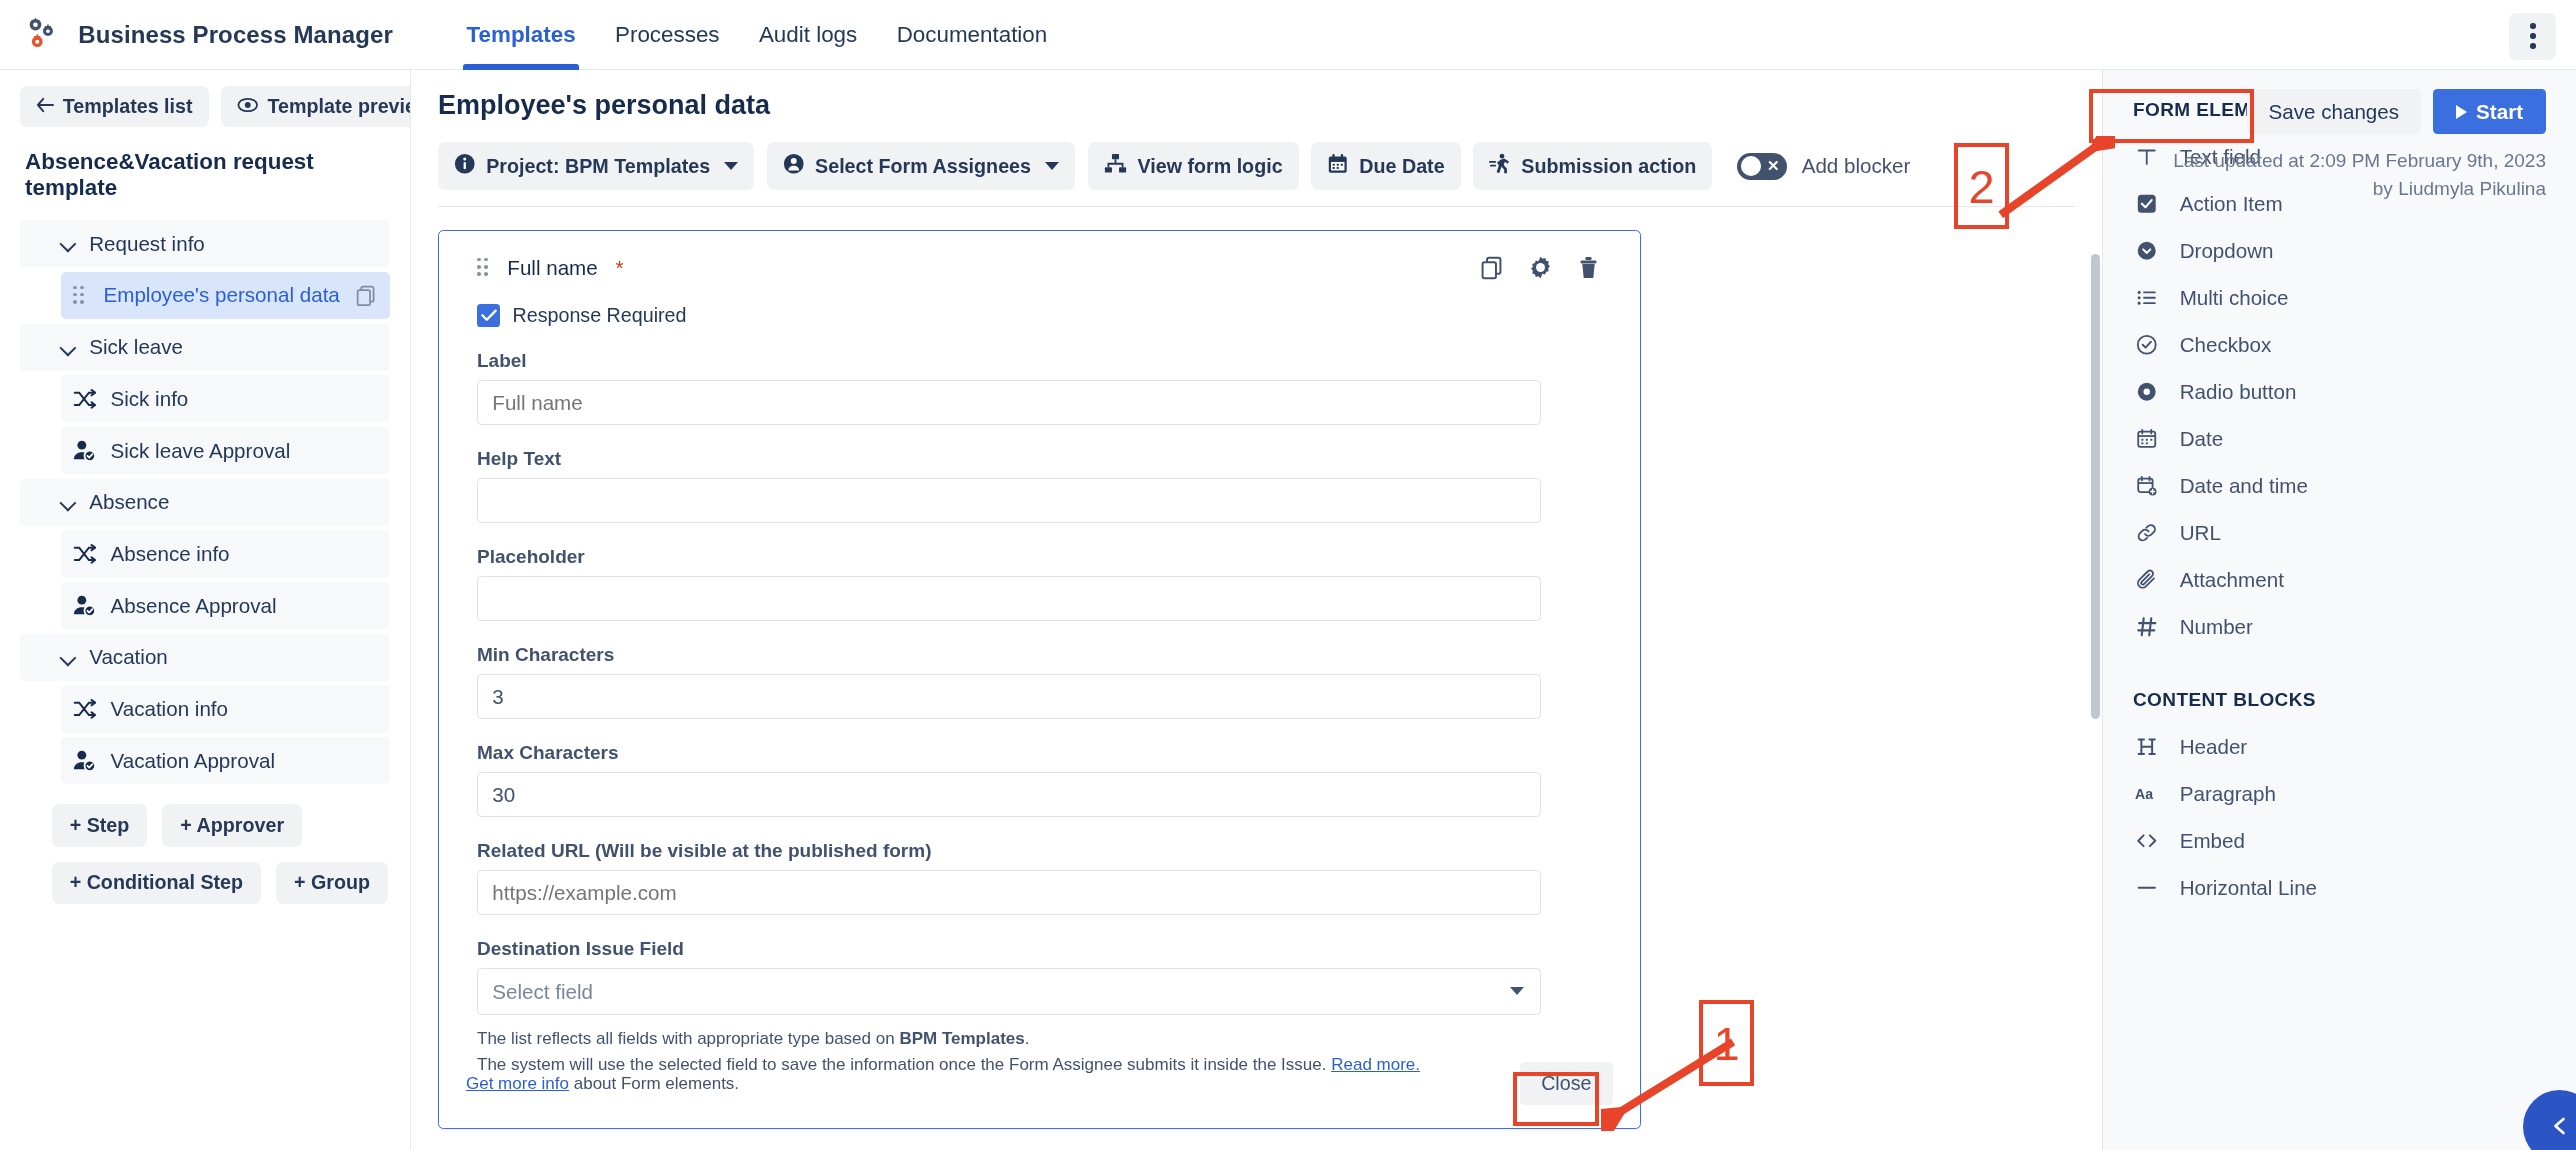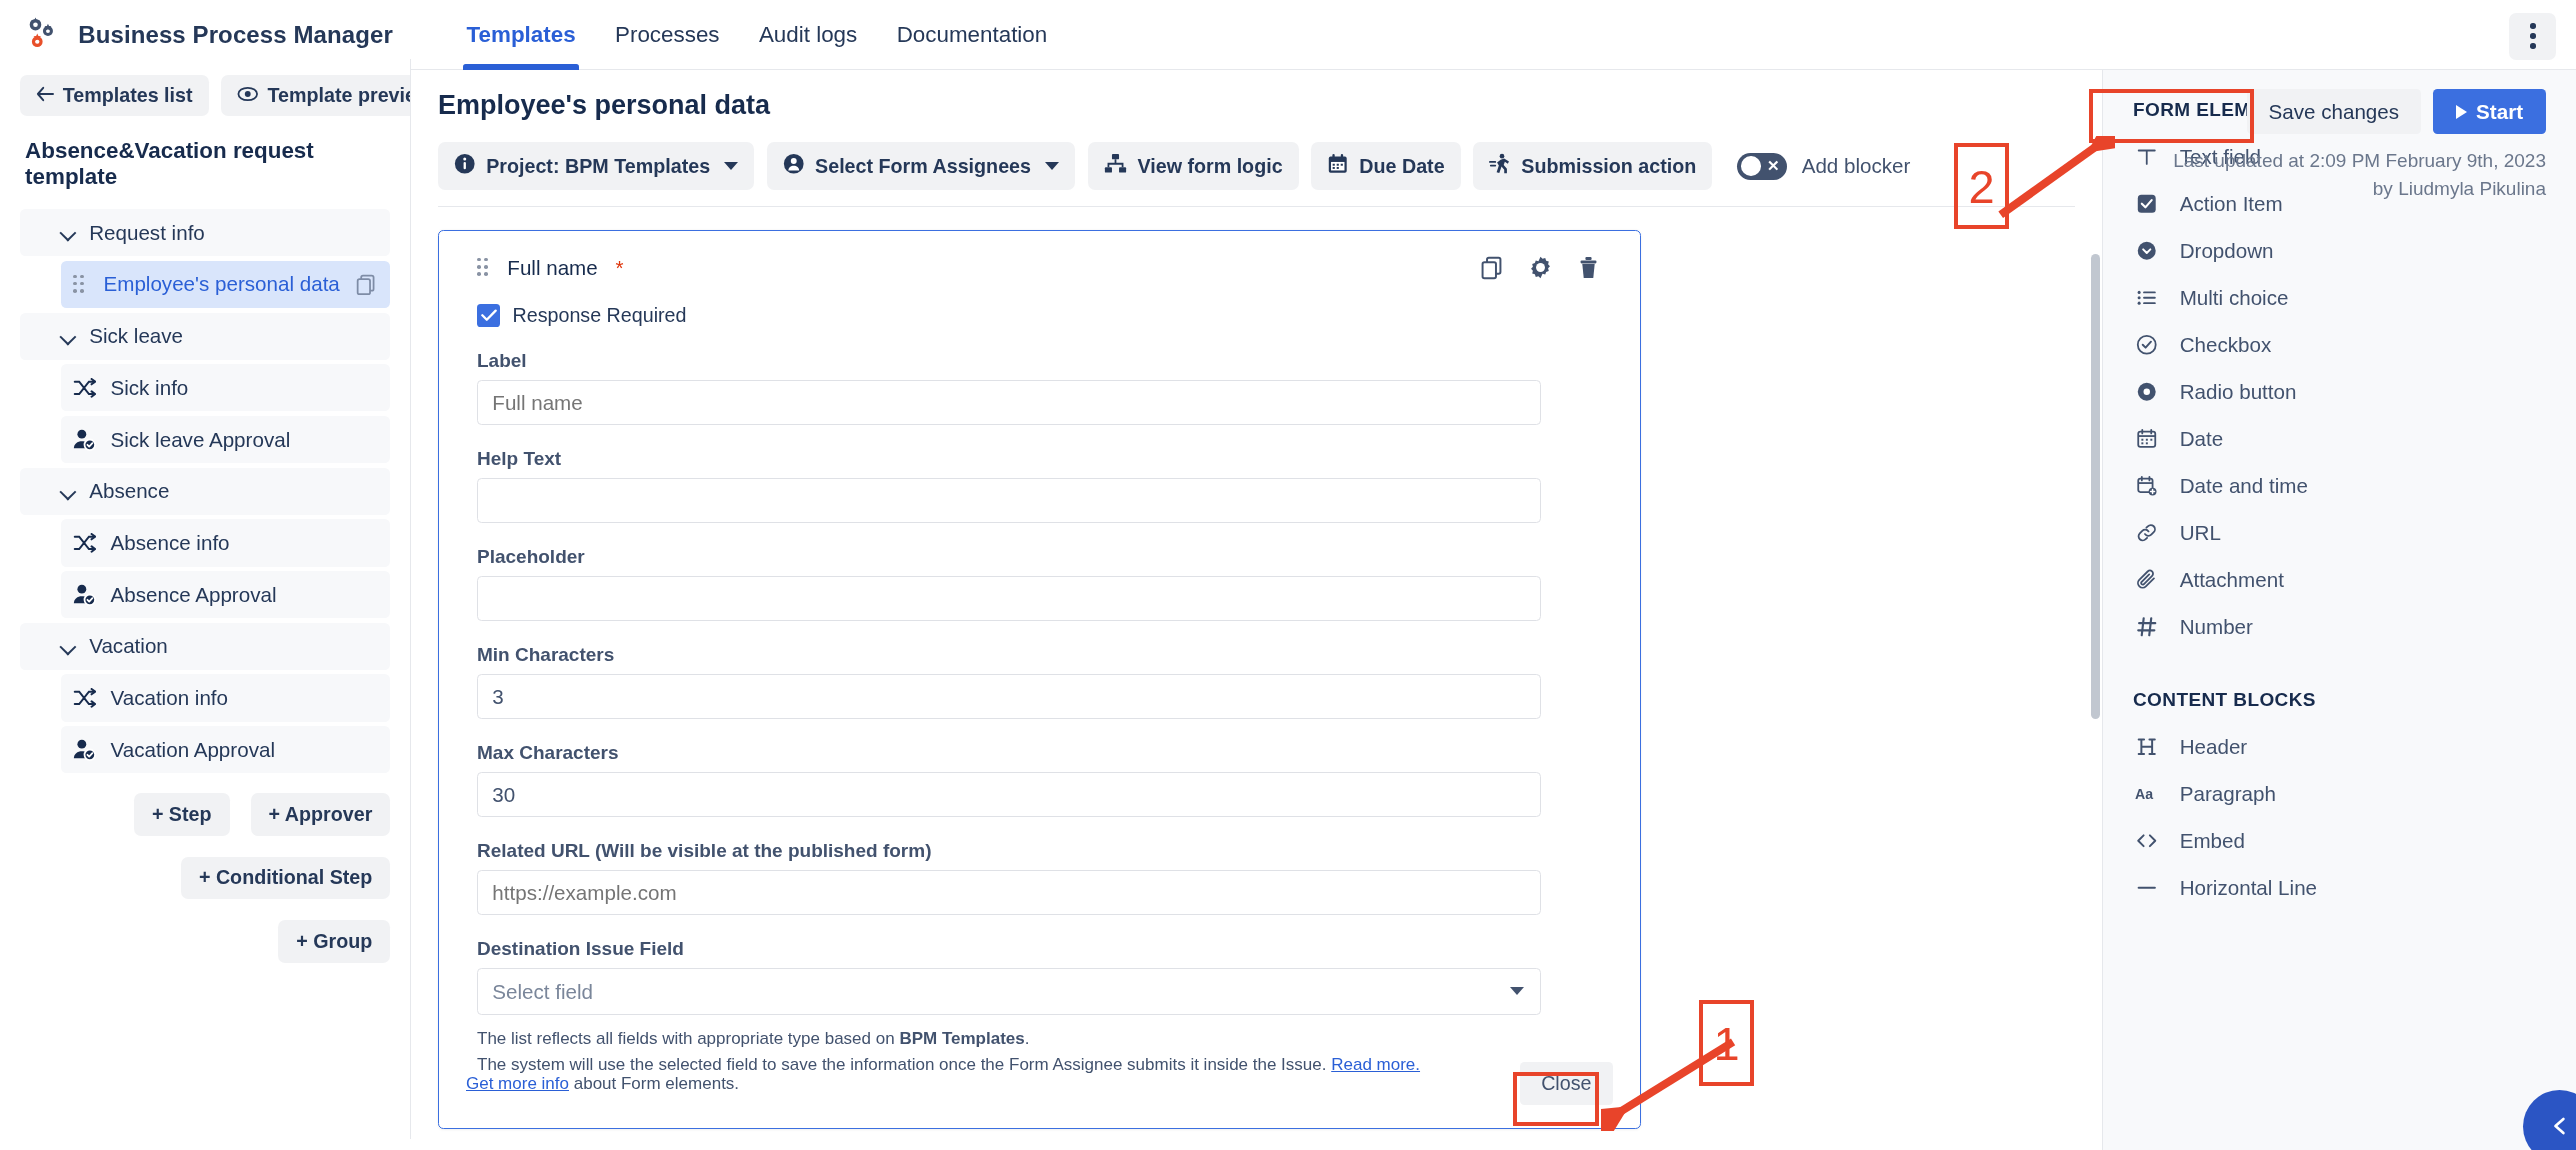--- a/index.html
+++ b/index.html
@@ -34,21 +34,21 @@
   }
   .kebab {
     position: absolute; right: 19.7px; top: 12.5px; width: 47px; height: 47px;
     border-radius: 7.2px; background: #f1f2f4; display: flex; flex-direction: column;
     align-items: center; justify-content: center; gap: 4.5px; cursor: pointer;
   }
   .kebab i { width: 5.4px; height: 5.4px; border-radius: 50%; background: #253858; display: block; }
 
   
   .sidebar {
-    position: absolute; left: 0; top: 59px; width: 411px; height: 1080px;
+    position: absolute; left: 0; top: 70px; width: 411px; height: 1080px;
     background: #ffffff; border-right: 0.9px solid #e6e8ec; padding: 16px 19.7px;
     overflow: hidden;
   }
   .sb-topbtns { display: flex; gap: 12.5px; margin-bottom: 21.5px; }
   .chip {
     background: #f1f2f4; border: none; border-radius: 7.2px; padding: 9px 16px;
     font-size: 19.7px; font-weight: 700; color: #253858; display: flex;
     align-items: center; gap: 9px; cursor: pointer; white-space: nowrap;
     font-family: "Liberation Sans", sans-serif;
   }
@@ -71,21 +71,21 @@
     gap: 14.3px; font-size: 20.6px; color: #253858; cursor: pointer;
   }
   .tree-leaf.selected { background: #d9e5fb; color: #2a5fd6; }
   .tree-leaf .licon { width: 23px; height: 23px; flex: 0 0 23px; display: flex; align-items: center; justify-content: center; }
   .copy-btn { margin-left: auto; width: 23px; height: 23px; opacity: .6; cursor: pointer; }
   .dots6 {
     width: 16px; height: 19.7px; display: grid; grid-template-columns: 5.4px 5.4px;
     grid-template-rows: 5.4px 5.4px 5.4px; gap: 1.8px; flex: 0 0 16px;
   }
   .dots6 i { width: 3.6px; height: 3.6px; background: #8993a4; border-radius: 50%; display: block; }
-  .sb-addbtns { display: flex; flex-wrap: wrap; gap: 21px; margin-top: 19.7px; margin-left: 32px; justify-content: flex-end; }
+  .sb-addbtns { display: flex; flex-wrap: wrap; gap: 15px; margin-top: 19.7px; margin-left: 32px; }
   .addbtn {
     background: #f1f2f4; border: none; border-radius: 7.2px; padding: 9.8px 18px;
     font-size: 19.7px; font-weight: 700; color: #253858; cursor: pointer;
     font-family: "Liberation Sans", sans-serif;
   }
 
   
   .main {
     position: absolute; left: 411px; top: 70px; width: 1691px; height: 1080px;
     background: #ffffff; overflow: hidden;

